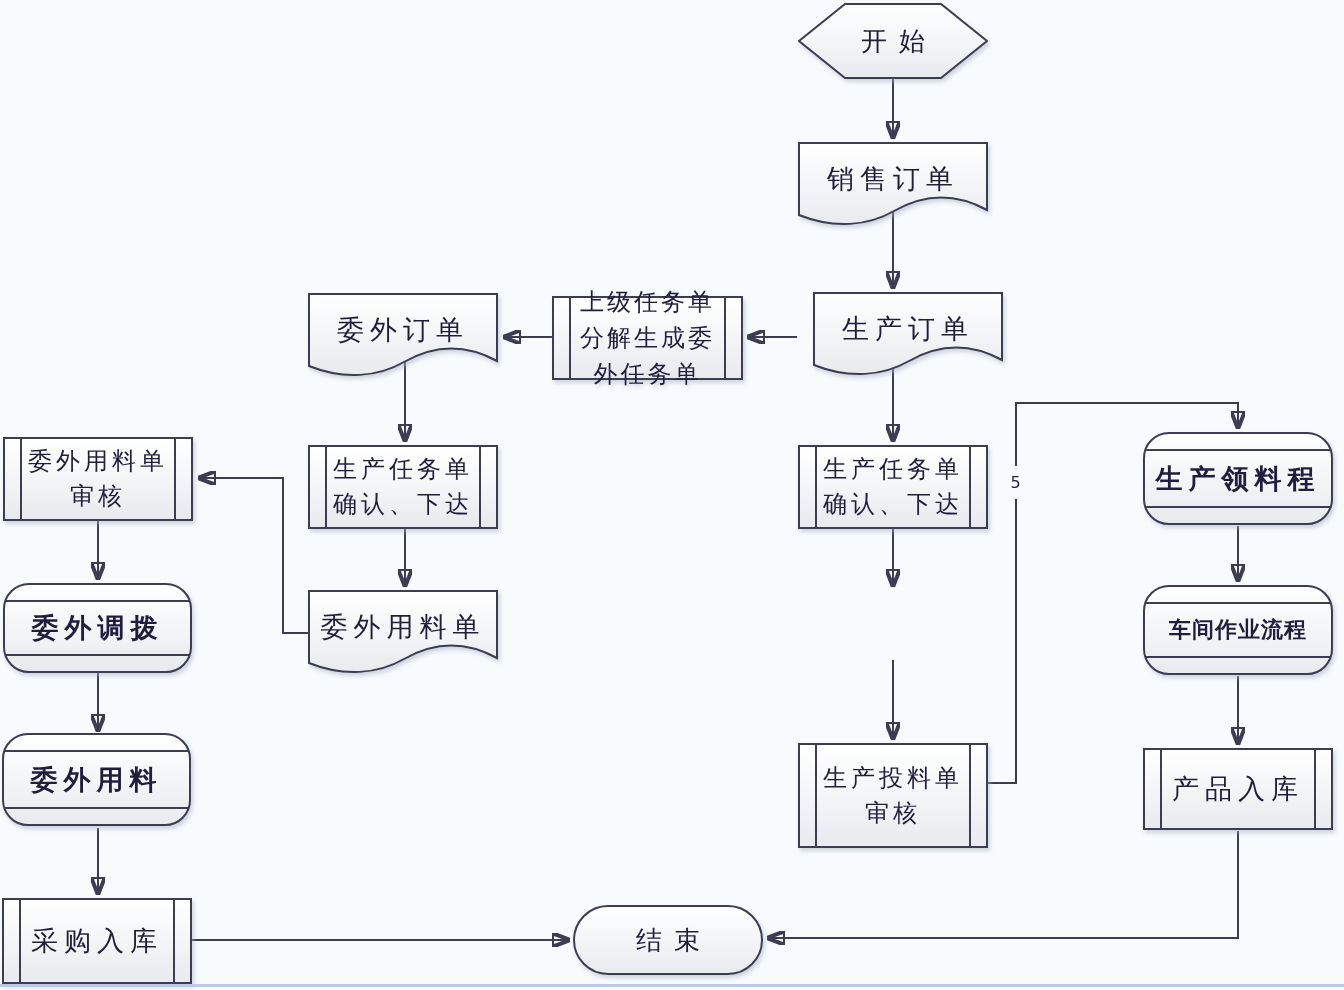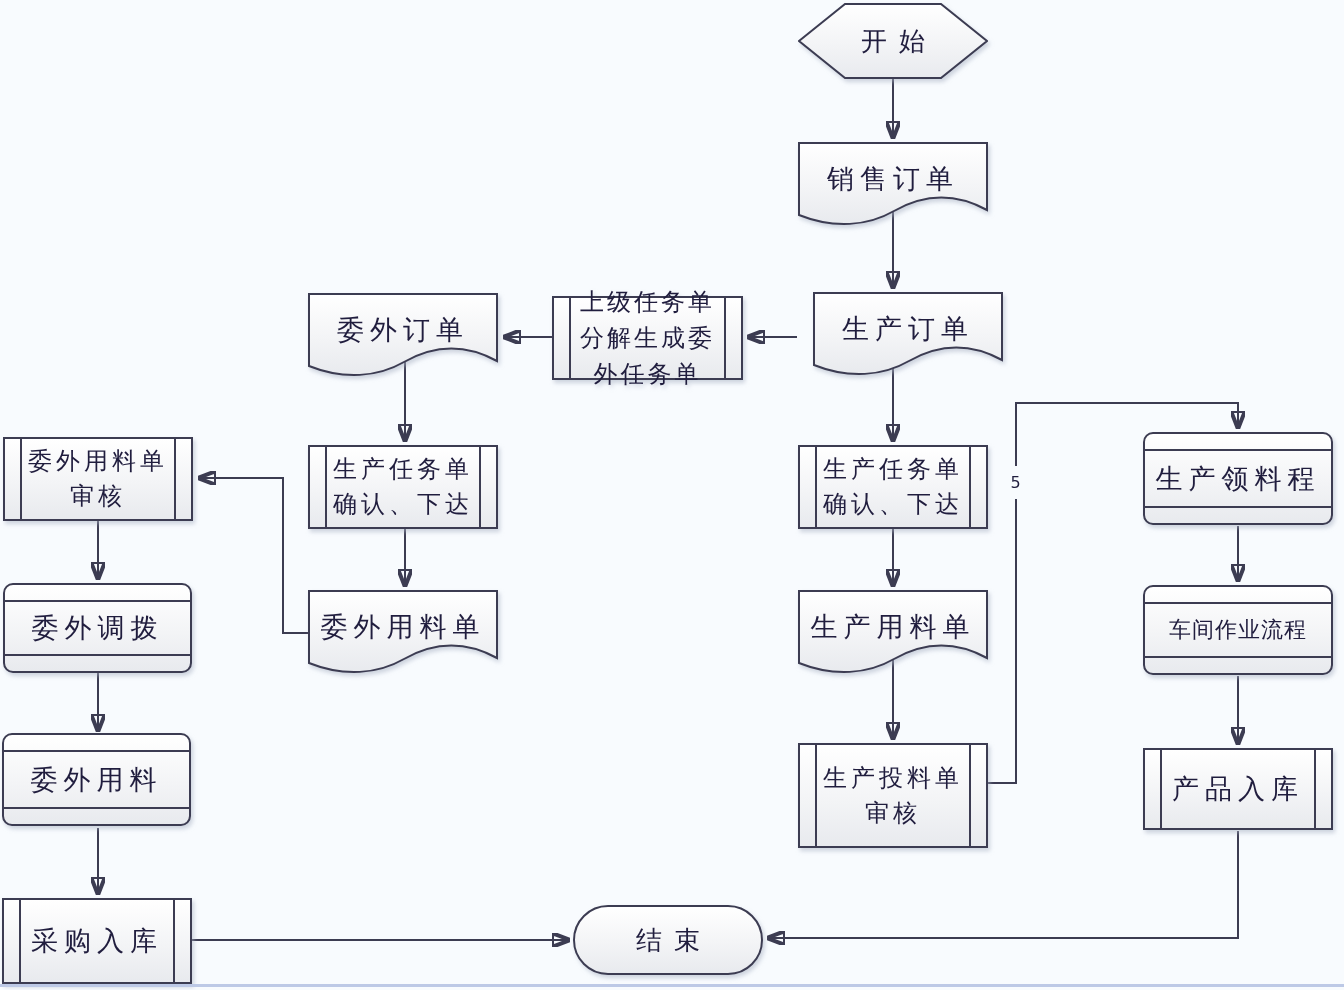--- a/index.html
+++ b/index.html
@@ -26,21 +26,21 @@
              border:2px solid #3c3c52; }
 
   
   .predefined::before, .predefined::after {
     content:""; position:absolute; top:0; bottom:0; width:2px; background:#3c3c52;
   }
   .predefined::before { left:15px; }
   .predefined::after  { right:15px; }
 
   
-  .process-alt { border-radius:10px; }
+  .process-alt { border-radius:26px;font-weight:bold; }
   .process-alt::before, .process-alt::after {
     content:""; position:absolute; left:0; right:0; height:2px; background:#3c3c52;
   }
   .process-alt::before { top:15px; }
   .process-alt::after  { bottom:15px; }
 
   
   .terminator { border-radius:35px; }
 
   
@@ -163,26 +163,20 @@
 
   <div class="node boxfill predefined" style="left:2px;top:898px;width:190px;height:86px">
     <span class="label f1">采购入库</span>
   </div>
 
   <div class="node boxfill predefined" style="left:798px;top:445px;width:190px;height:84px">
     <span class="label f2">生产任务单
 确认、下达</span>
   </div>
 
-  <div class="node svgshape" style="left:798px;top:590px;width:190px;height:95px">
-    <svg viewBox="0 0 190 95">
-        <path d="M1,1 L189,1 L189,68 C156,50 124,53 96,69 C70,84 36,87 1,73 Z" fill="url(#gfill)" stroke="#3c3c52" stroke-width="2"></path>
-      </svg>
-    <span class="label doclabel f1">生产用料单</span>
-  </div>
 
   <div class="node boxfill predefined" style="left:798px;top:743px;width:190px;height:105px">
     <span class="label f2">生产投料单
 审核</span>
   </div>
 
   <div class="node boxfill process-alt" style="left:1143px;top:432px;width:190px;height:93px">
     <span class="label f1">生产领料程</span>
   </div>
 

